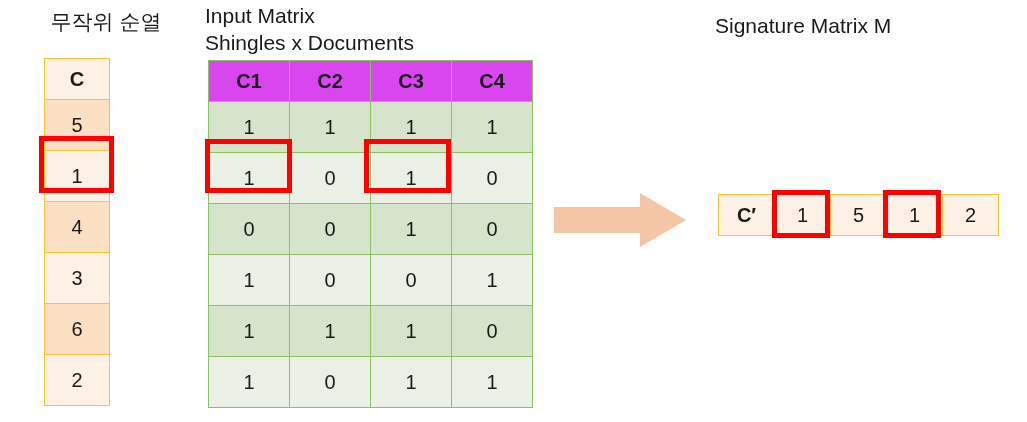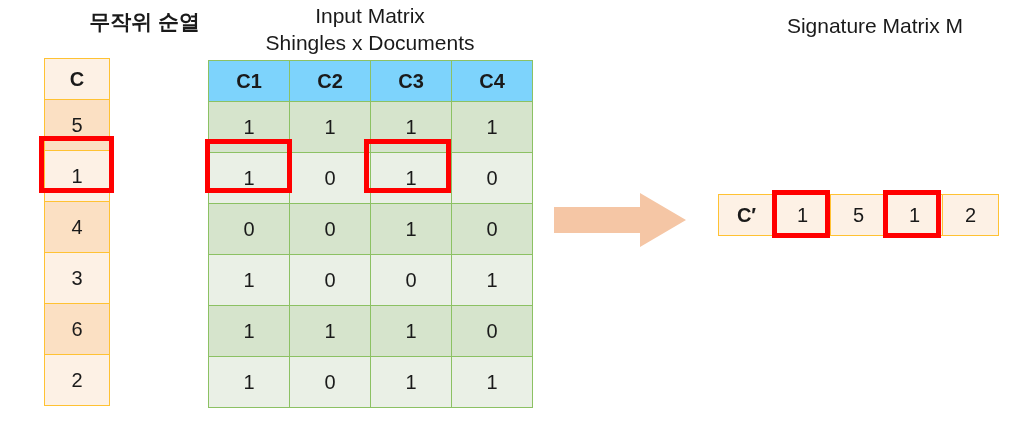--- a/index.html
+++ b/index.html
@@ -12,36 +12,34 @@
     height: 422px;
     position: relative;
     overflow: hidden;
     font-family: "Liberation Sans", "DejaVu Sans", sans-serif;
     color: #000000;
   }
 
   
   .title {
     position: absolute;
-    text-align: center;
     font-size: 21px;
     line-height: 27px;
     color: #1a1a1a;
     white-space: pre-line;
     font-weight: 400;
   }
   #perm-title {
     left: 0px;
     top: 8px;
     width: 200px;
-    text-align: right;
+    text-align: center;
     padding-left: 12px;
     box-sizing: border-box;
     font-size: 21px;
-    font-weight: bold;
   }
   #input-title {
     left: 205px;
     top: 2px;
     width: 330px;
   }
   #sig-title {
     left: 715px;
     top: 12px;
     width: 320px;
@@ -88,21 +86,21 @@
     height: 50px;
     border: 1.5px solid #8CC163;
     text-align: center;
     vertical-align: middle;
     font-size: 20px;
     color: #1a1a1a;
     padding: 0;
   }
   #input-matrix td.hdr {
     font-weight: bold;
-    background: #7dd3fc;
+    background: #d946ef;
     height: 40px;
   }
   #input-matrix td.odd  { background: #D6E4CC; }
   #input-matrix td.even { background: #EAF0E6; }
 
   
   #arrow {
     position: absolute;
     left: 554px;
     top: 193px;

